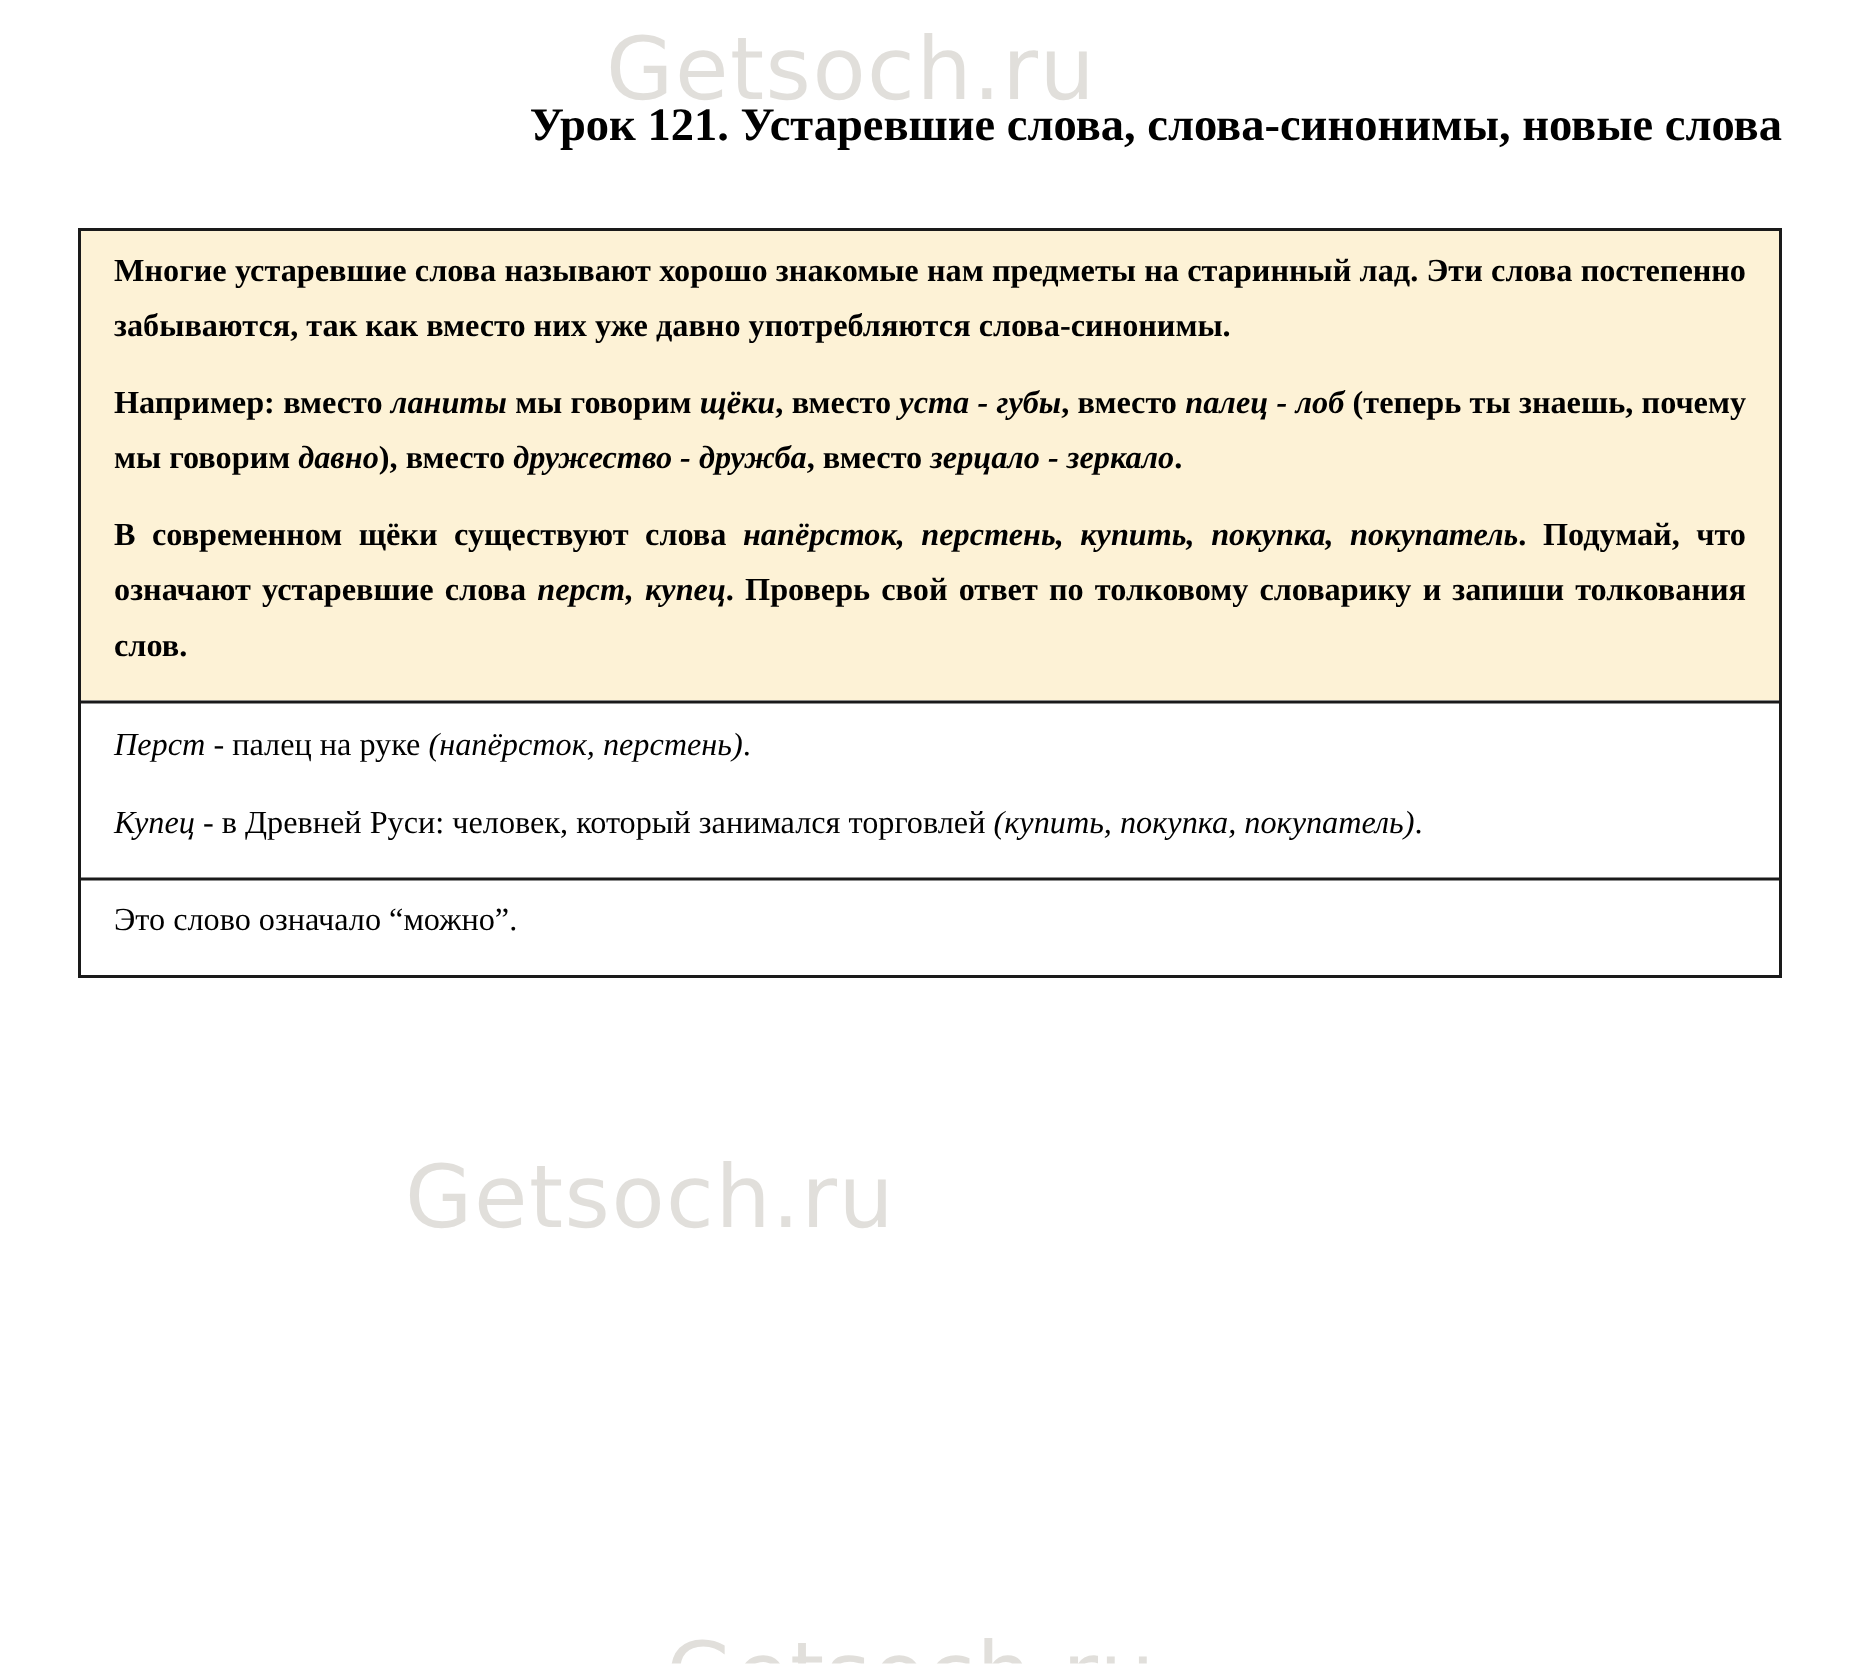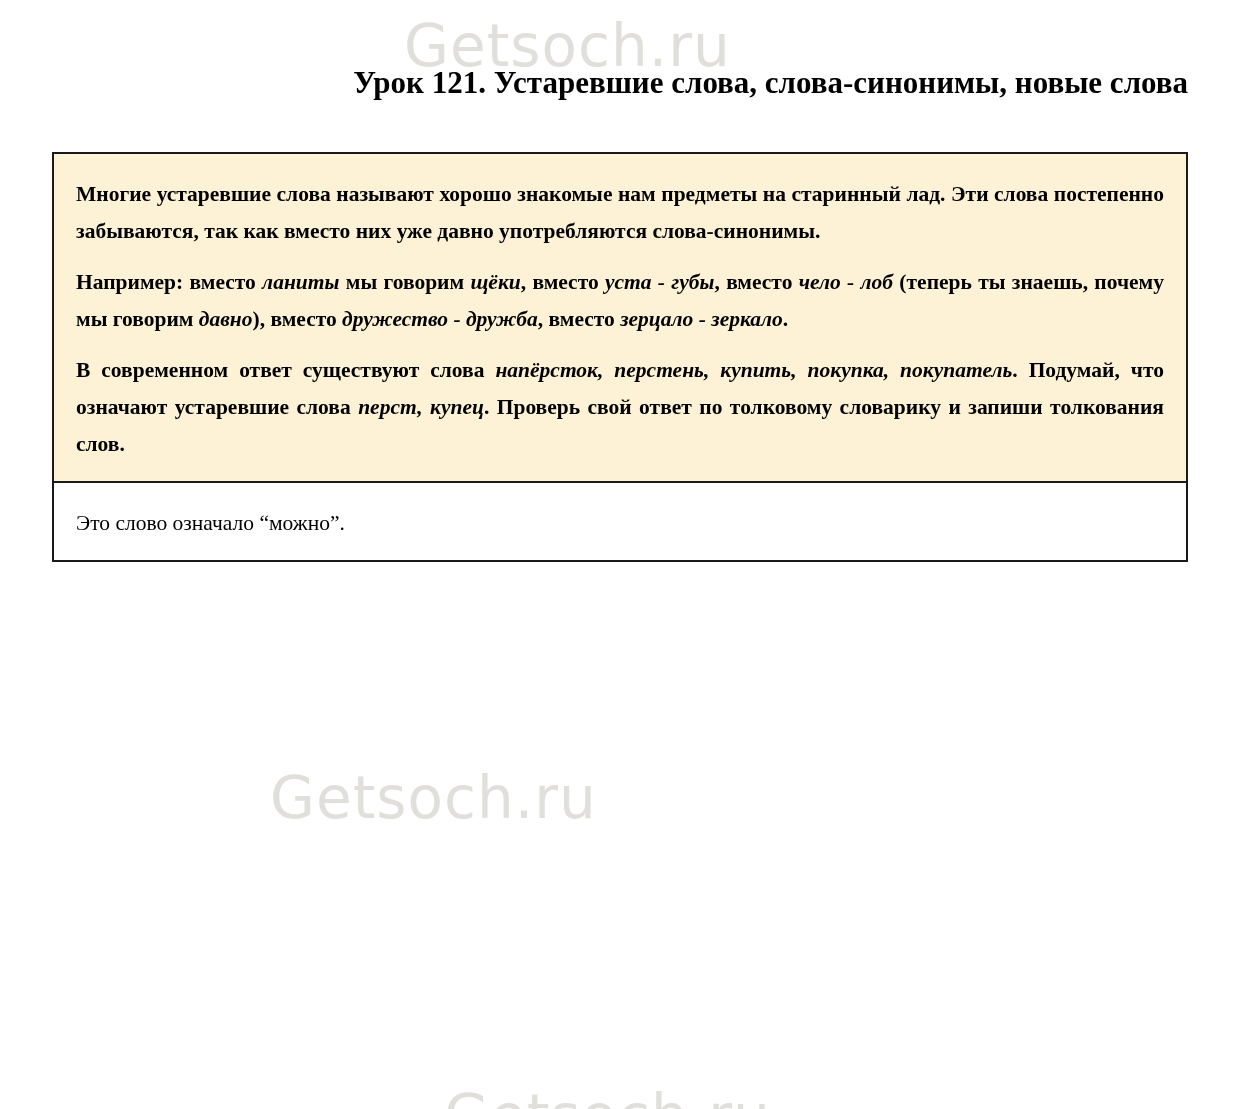--- a/index.html
+++ b/index.html
@@ -61,21 +61,21 @@
     top: 136px;
     width: 1136px;
     border: 2px solid #1a1a1a;
     box-sizing: border-box;
     z-index: 2;
     background: transparent;
   }
 
   .block {
     box-sizing: border-box;
-    padding: 22px 22px 18px 22px;
+    padding: 8px 22px 18px 22px;
     position: relative;
   }
   .block + .block {
     border-top: 2px solid #1a1a1a;
   }
   .block.cream {
     background: #fdf2d6;
   }
   .block.white {
     background: #ffffff;
@@ -108,24 +108,28 @@
   <div class="watermark wm3">Getsoch.ru</div>
   <div class="watermark wm4">Getsoch.ru</div>
   <div class="watermark wm5">Getsoch.ru</div>
 
   <h1 class="title">Урок 121. Устаревшие слова, слова-синонимы, новые слова</h1>
 
   <div class="doc">
 
     <div class="block cream bold">
       <p>Многие устаревшие слова называют хорошо знакомые нам предметы на старинный лад. Эти слова постепенно забываются, так как вместо них уже давно употребляются слова-синонимы.</p>
-      <p><span>Например: вместо </span><i>ланиты</i><span> мы говорим </span><i>щёки</i><span>, вместо </span><i>уста - губы</i><span>, вместо </span><i>чело - лоб</i><span> (теперь ты знаешь, почему мы говорим </span><i>давно</i><span>), вместо </span><i>дружество - дружба</i><span>, вместо </span><i>зерцало - зеркало</i><span>.</span></p>
-      <p><span>В современном ответ существуют слова </span><i>напёрсток, перстень, купить, покупка, покупатель</i><span>. Подумай, что означают устаревшие слова </span><i>перст, купец</i><span>. Проверь свой ответ по толковому словарику и запиши толкования слов.</span></p>
+      <p><span>Например: вместо </span><i>ланиты</i><span> мы говорим </span><i>щёки</i><span>, вместо </span><i>уста - губы</i><span>, вместо </span><i>палец - лоб</i><span> (теперь ты знаешь, почему мы говорим </span><i>давно</i><span>), вместо </span><i>дружество - дружба</i><span>, вместо </span><i>зерцало - зеркало</i><span>.</span></p>
+      <p><span>В современном щёки существуют слова </span><i>напёрсток, перстень, купить, покупка, покупатель</i><span>. Подумай, что означают устаревшие слова </span><i>перст, купец</i><span>. Проверь свой ответ по толковому словарику и запиши толкования слов.</span></p>
     </div>
 
+    <div class="block white normal tall-line">
+      <p><i>Перст</i><span> - палец на руке </span><i>(напёрсток, перстень)</i><span>.</span></p>
+      <p><i>Купец</i><span> - в Древней Руси: человек, который занимался торговлей </span><i>(купить, покупка, покупатель)</i><span>.</span></p>
+    </div>
 
 
     <div class="block white normal">
       <p>Это слово означало “можно”.</p>
     </div>
 
   </div>
 </div>
 
 </body></html>

